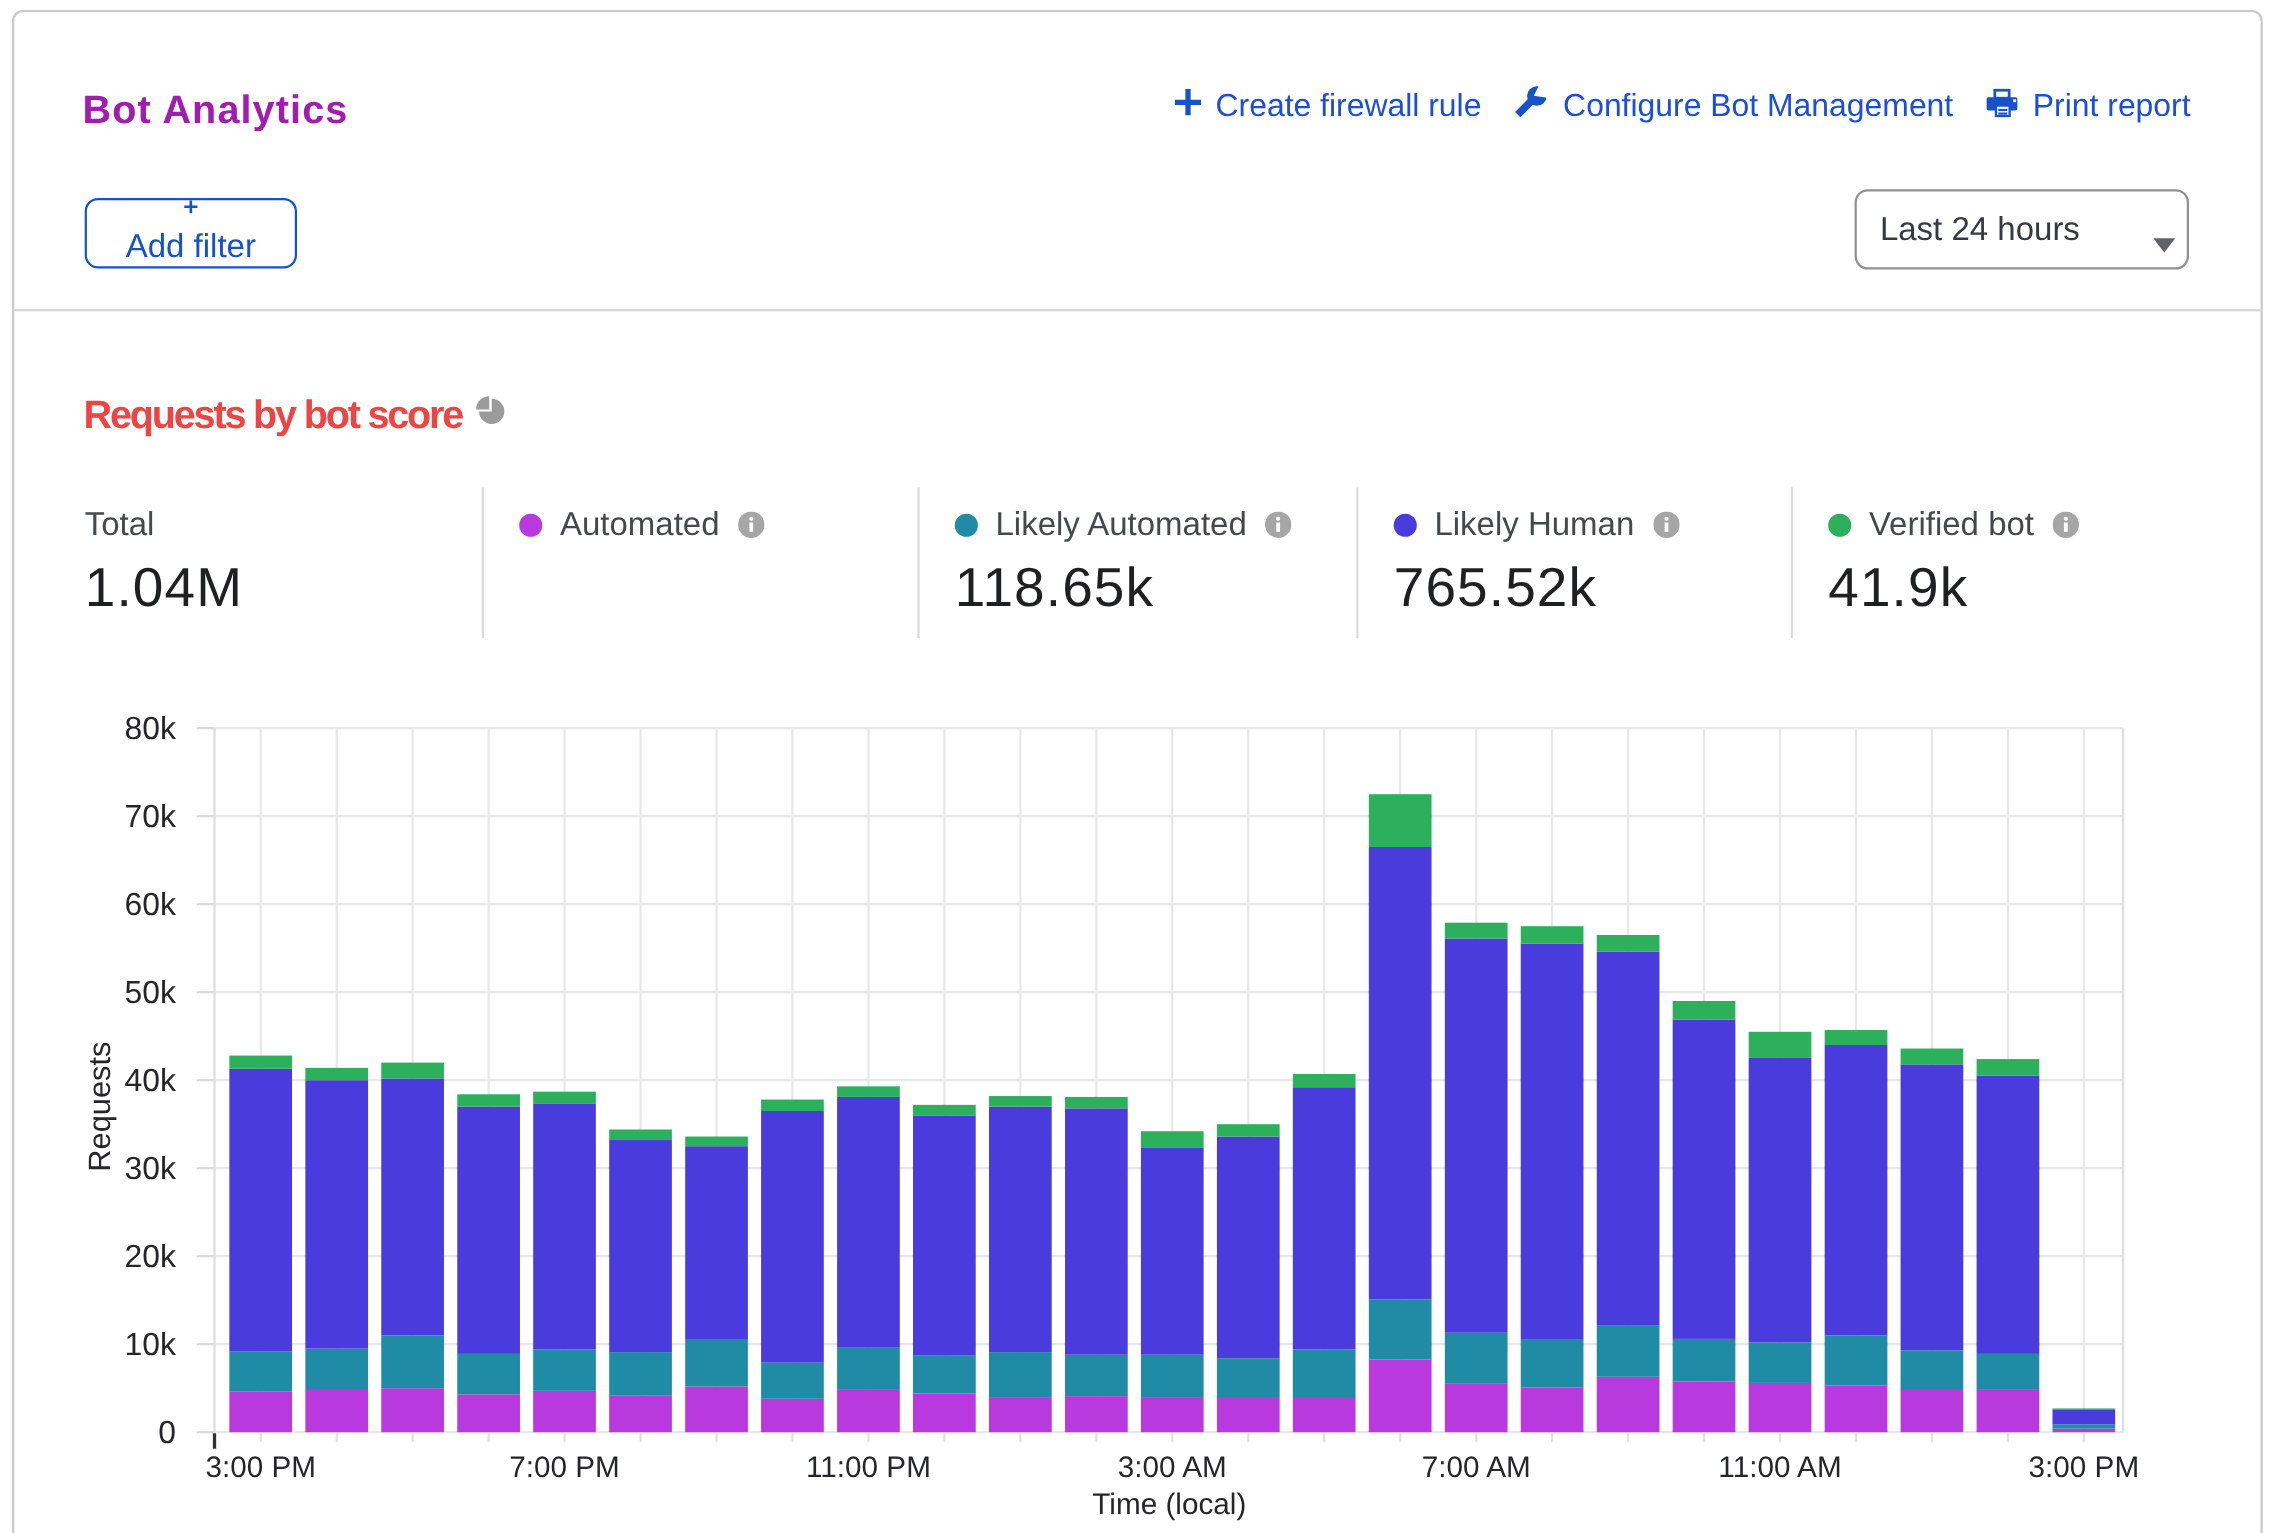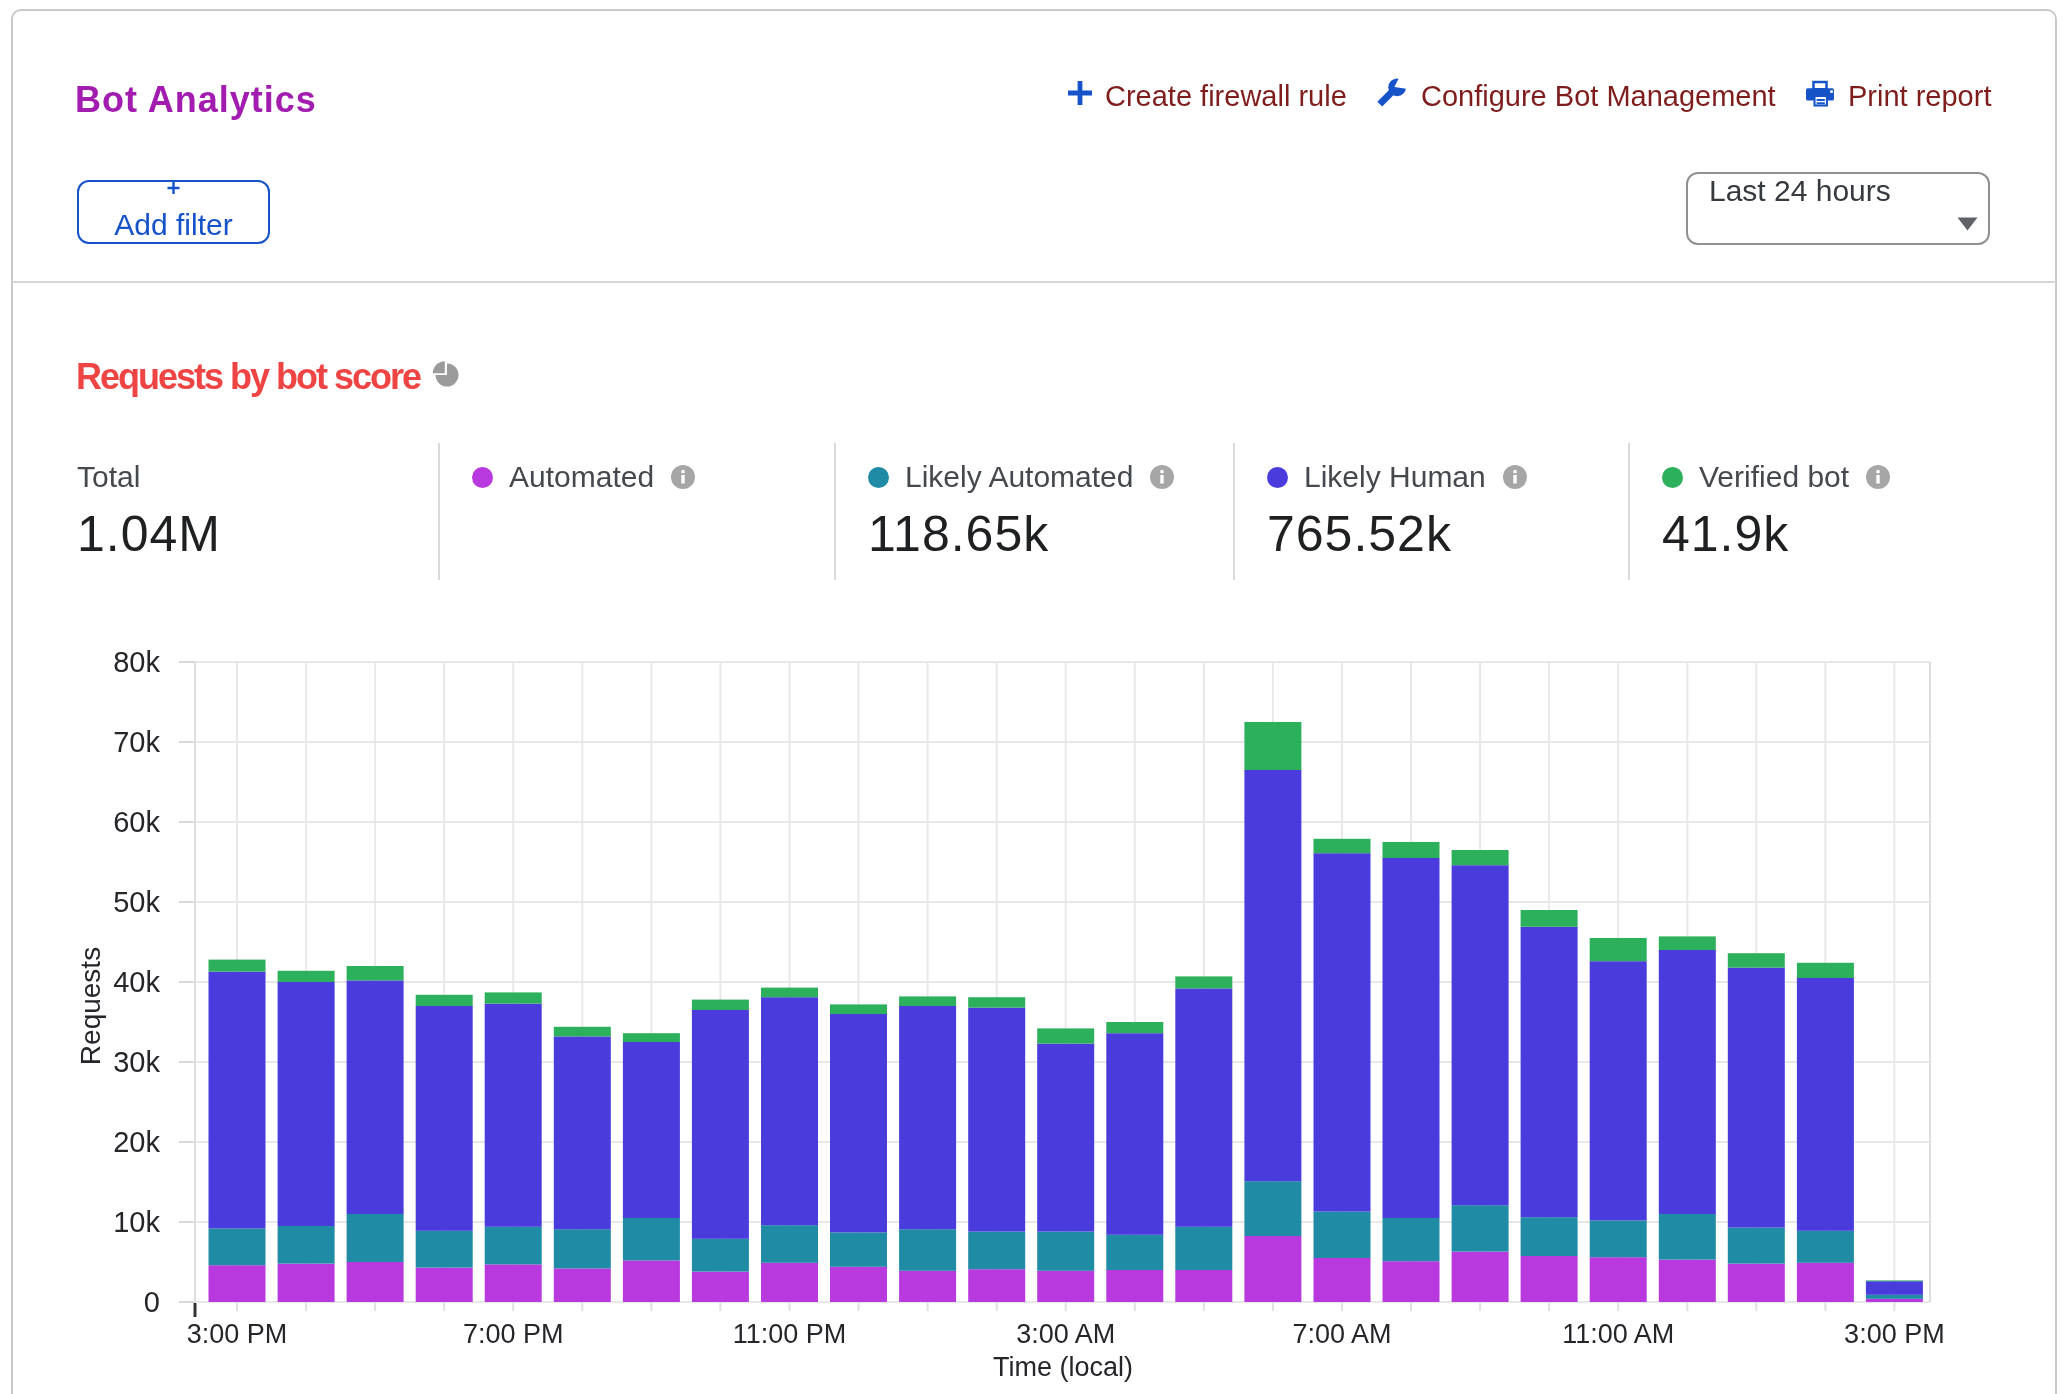--- a/index.html
+++ b/index.html
@@ -1,23 +1,23 @@
 <!DOCTYPE html>
 <html><head>
 <meta charset="utf-8">
 <style>
 * { margin:0; padding:0; box-sizing:border-box; }
 html,body { width:2070px; height:1394px; background:#fff; font-family:"Liberation Sans", sans-serif; position:relative; overflow:hidden; }
 .card { position:absolute; left:11px; top:9px; width:2046px; height:1500px; border:2px solid #c9c9c9; border-radius:10px; background:#fff; }
 .hdiv { position:absolute; left:12px; top:281px; width:2044px; height:0; border-top:2px solid #d5d5d5; }
 .h1 { position:absolute; left:75px; top:79px; font-size:36px; font-weight:bold; color:#a21caf; letter-spacing:1px; }
-.link { position:absolute; display:flex; align-items:center; gap:13px; color:#7f1d1d; font-size:29px; height:36px; top:78px; }
+.link { position:absolute; display:flex; align-items:center; gap:13px; color:#1d4ed8; font-size:29px; height:36px; top:78px; }
 .link svg { transform:translateY(-3px); }
 .addfilter { position:absolute; left:77px; top:180px; width:193px; height:64px; border:2px solid #1653c9; border-radius:12px; display:flex; align-items:center; justify-content:center; gap:14px; color:#1653c9; font-size:30px;flex-direction:column; }
-.select { position:absolute; left:1686px; top:172px; width:304px; height:73px; border:2px solid #919191; border-radius:12px; display:flex; color:#36393f; font-size:30px; }
+.select { position:absolute; left:1686px; top:172px; width:304px; height:73px; border:2px solid #919191; border-radius:12px; display:flex; align-items:center; color:#36393f; font-size:30px; }
 .select span.txt { margin-left:21px; }
 .select .car { position:absolute; left:269px; top:30px; }
 .h2row { position:absolute; left:76px; top:356px; display:flex; align-items:center; }
 .h2 { font-size:36px; font-weight:bold; color:#ef4444; letter-spacing:-2px; }
 .stat { position:absolute; top:460px; }
 .slabel { display:flex; align-items:center; gap:16px; height:34px; }
 .ltext { font-size:30px; color:#45484c; }
 .dot { width:21px; height:21px; border-radius:50%; display:inline-block; }
 .ii { display:inline-block; margin-left:1px; height:24px; }
 .svalue { font-size:50px; font-weight:normal; color:#1e2022; margin-top:11px; letter-spacing:1px; }

